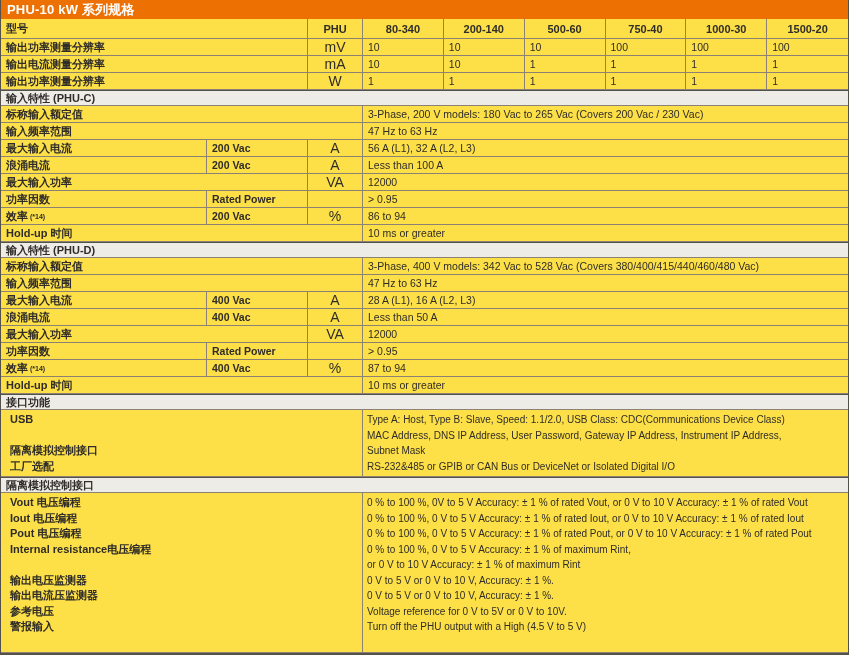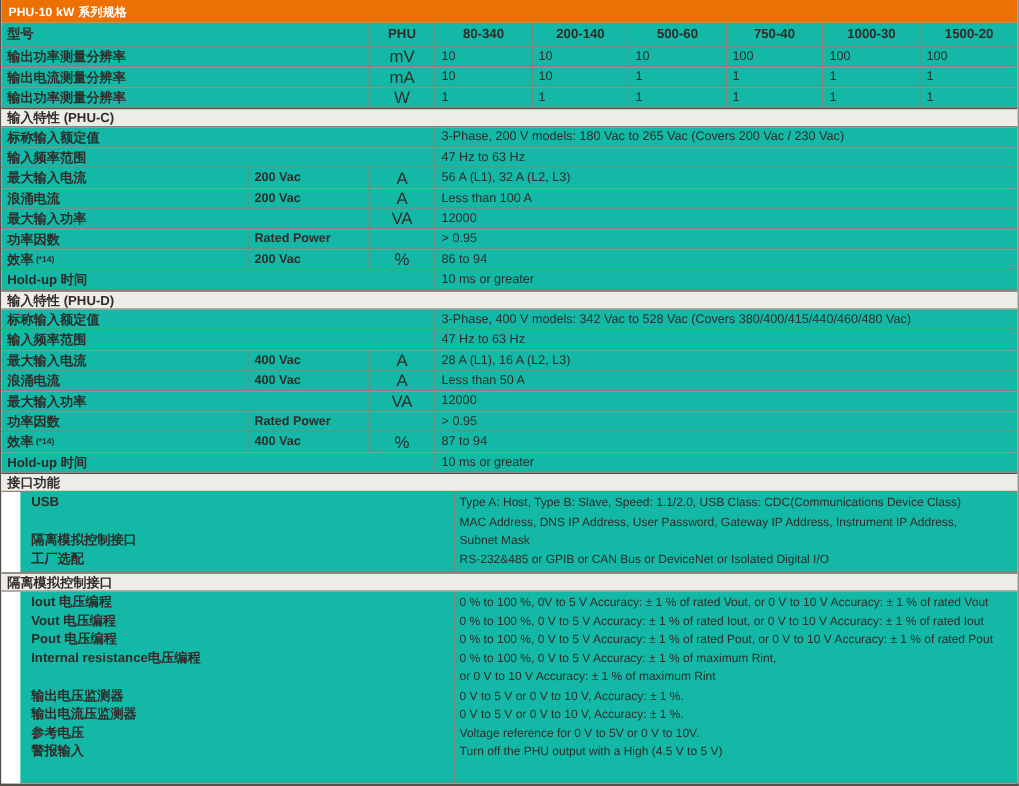--- a/index.html
+++ b/index.html
@@ -14,31 +14,31 @@
   body{font-family:"Liberation Sans","DejaVu Sans",sans-serif;color:var(--text);}
   .sheet{
     width:849px;height:655px;overflow:hidden;background:#fff;
     display:flex;flex-direction:column;
     border-left:1px solid var(--dark);border-right:1px solid var(--dark);
     border-bottom:2px solid var(--dark);
   }
   .titlebar{
     height:19px;flex:0 0 19px;background:var(--orange);color:#fff;
     display:flex;align-items:center;padding-left:6px;
-    font-size:10px;font-weight:bold;letter-spacing:.2px;
+    font-size:13px;font-weight:bold;letter-spacing:.2px;
   }
   #table{flex:1;display:flex;flex-direction:column;}
   .grid{
     display:grid;grid-template-columns:206px 101px 55px repeat(6,1fr);
-    border-bottom:1px solid var(--border);background:#14b8a6;flex:0 0 auto;
+    border-bottom:1px solid var(--border);background:#fde047;flex:0 0 auto;
   }
   .row{height:17px;}
   .hdr{height:20px;}
   .section{height:16px;background:var(--secbg);border-top:1px solid var(--dark);}
-  .block{height:auto;margin-left:16px;}
+  .block{height:auto;}
   .c{display:flex;align-items:center;padding:0 4px;overflow:hidden;white-space:nowrap;}
   .bR{border-right:1px solid var(--border);}
   .lab{font-weight:bold;font-size:11px;padding-left:5px;}
   .hd{font-weight:bold;font-size:11px;justify-content:center;}
   .unit{font-size:14px;justify-content:center;padding:0 2px;}
   .cond{font-weight:bold;font-size:10.5px;padding-left:5px;}
   .val{font-size:10.5px;padding-left:5px;}
   .seclab{grid-column:1/10;font-weight:bold;font-size:11px;padding-left:5px;}
   .sp12{grid-column:1/3;}
   .sp13{grid-column:1/4;}
@@ -201,22 +201,22 @@
           <div class="bl">MAC Address, DNS IP Address, User Password, Gateway IP Address, Instrument IP Address,</div>
           <div class="bl">Subnet Mask</div>
           <div class="bl">RS-232&amp;485 or GPIB or CAN Bus or DeviceNet or Isolated Digital I/O</div>
         </div>
       </div>
       <div class="grid row section">
         <div class="c seclab">隔离模拟控制接口</div>
       </div>
       <div class="grid row block grow">
         <div class="c blockcol bR sp13">
+          <div class="bl lab">Vout 电压编程</div>
           <div class="bl lab">Iout 电压编程</div>
-          <div class="bl lab">Vout 电压编程</div>
           <div class="bl lab">Pout 电压编程</div>
           <div class="bl lab">Internal resistance电压编程</div>
           <div class="bl lab">&nbsp;</div>
           <div class="bl lab">输出电压监测器</div>
           <div class="bl lab">输出电流压监测器</div>
           <div class="bl lab">参考电压</div>
           <div class="bl lab">警报输入</div>
         </div>
         <div class="c blockcol vals sp6">
           <div class="bl">0 % to 100 %, 0V to 5 V Accuracy: ± 1 % of rated Vout, or 0 V to 10 V Accuracy: ± 1 % of rated Vout</div>

